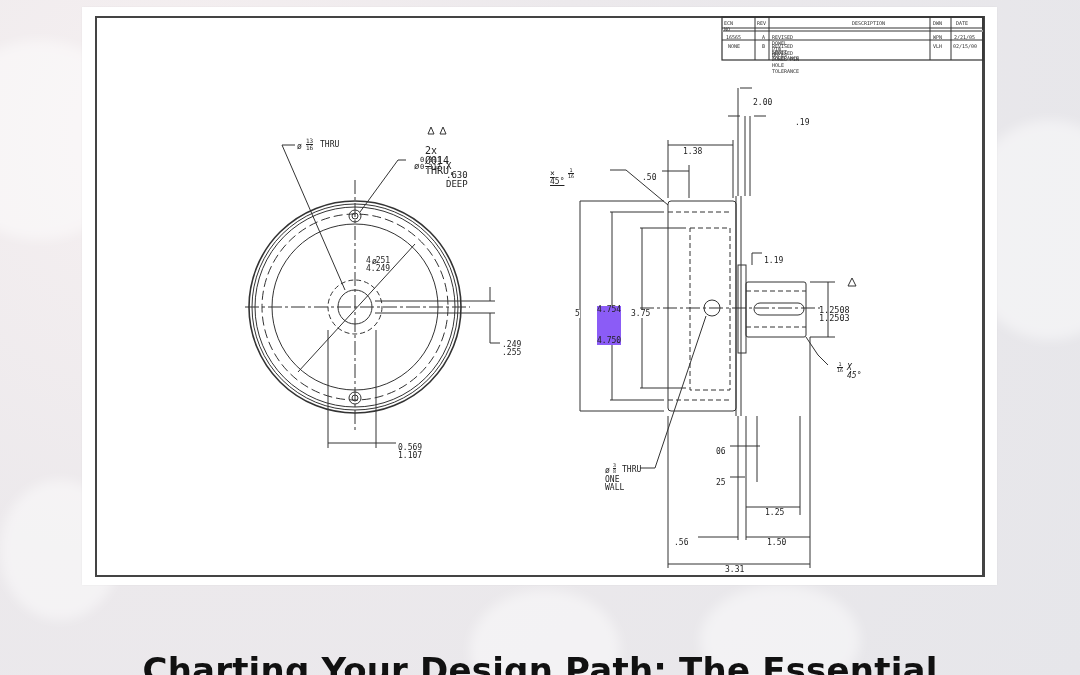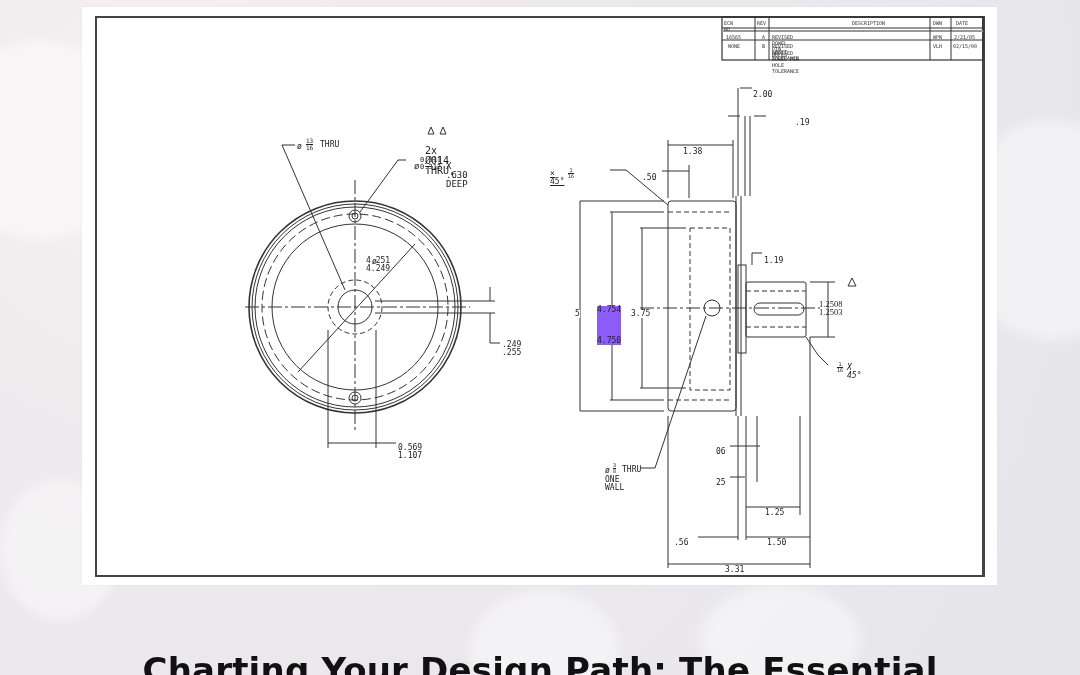--- a/index.html
+++ b/index.html
@@ -197,37 +197,37 @@
     </span>
     <span style="position:absolute;left:420px;top:334px;line-height:8px;">
       <span style="display:block;">.249</span>
       <span style="display:block;">.255</span>
     </span>
     <span style="position:absolute;left:316px;top:437px;line-height:8px;">
       <span style="display:block;">0.569</span>
       <span style="display:block;">1.107</span>
     </span>
 
-    <span style="position:absolute;left:671px;top:84px;text-align:center;">2.00</span>
+    <span style="position:absolute;left:671px;top:92px;text-align:center;">2.00</span>
     <span style="position:absolute;left:685px;top:112px;margin-left:28px;">.19</span>
     <span style="position:absolute;left:601px;top:141px;">1.38</span>
     <span style="position:absolute;left:560px;top:167px;">.50</span>
     <span style="position:absolute;left:486px;top:161px;font-size:5px;line-height:5px;text-align:center;">
       <span style="display:block;border-bottom:1px solid #222;">1</span>
       <span style="display:block;">16</span>
     </span>
     <span style="position:absolute;left:468px;top:163px;text-decoration:underline;">× 45°</span>
     <span style="position:absolute;left:493px;top:303px;background:#fff;">5</span>
     <span style="position:absolute;left:515px;top:299px;line-height:8px;background:#8b5cf6;">
       <span style="display:block;">4.754</span>
       <span style="display:block;margin-top:23px;">4.750</span>
     </span>
     <span style="position:absolute;left:549px;top:303px;background:#fff;">3.75</span>
     <span style="position:absolute;left:682px;top:250px;">1.19</span>
-    <span style="position:absolute;left:737px;top:293px;line-height:8px;font-size:8.5px;font-family:Liberation Serif, serif;">
+    <span style="position:absolute;left:737px;top:299px;line-height:8px;font-size:8.5px;">
       <span style="display:block;">1.2508</span>
       <span style="display:block;">1.2503</span>
     </span>
     <span style="position:absolute;left:755px;top:355px;font-size:5px;line-height:5px;text-align:center;">
       <span style="display:block;border-bottom:1px solid #222;">1</span>
       <span style="display:block;">16</span>
     </span>
     <span style="position:absolute;left:765px;top:357px;font-style:italic;">X 45°</span>
     <span style="position:absolute;left:523px;top:460px;">ø</span>
     <span style="position:absolute;left:531px;top:456px;font-size:5px;line-height:5px;text-align:center;">

